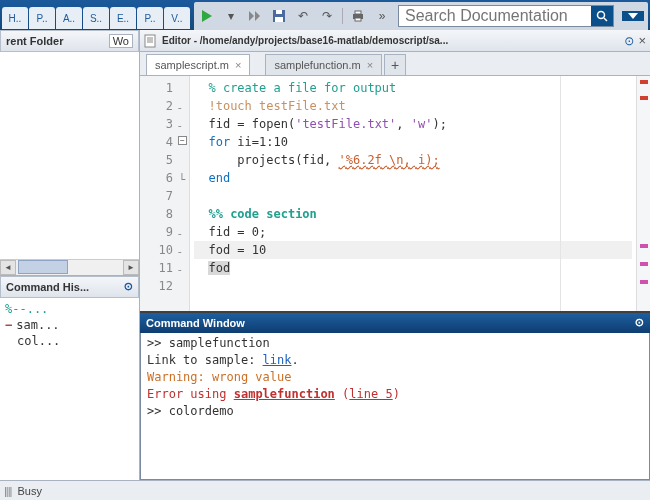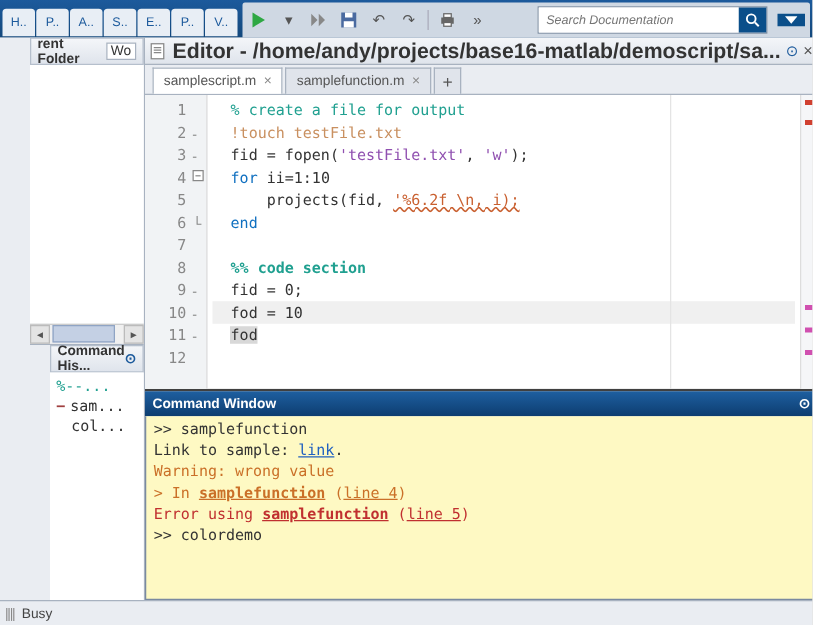--- a/index.html
+++ b/index.html
@@ -6,54 +6,54 @@
   body { font-family: "Segoe UI", Arial, sans-serif; font-size: 12px; background: #e5e5e5; width: 650px; height: 500px; overflow: hidden; display: flex; flex-direction: column; }
   
   
   .ribbon { height: 30px; background: linear-gradient(#1c5a9c, #13487c); display: flex; align-items: stretch; }
   .ribbon-tabs { display: flex; align-items: center; padding: 0 2px; gap: 1px; }
   .rtab { width: 26px; height: 22px; background: #e8eef5; border-radius: 3px 3px 0 0; margin-top: 6px; font-size: 10px; color: #1c5a9c; display: flex; align-items: center; justify-content: center; cursor: pointer; }
   .toolbar { flex: 1; background: #cfd8e3; display: flex; align-items: center; padding: 0 4px; gap: 6px; margin: 2px 2px 0 2px; border-radius: 2px 2px 0 0; }
   .tbtn { width: 18px; height: 18px; display: flex; align-items: center; justify-content: center; cursor: pointer; color: #555; }
   .run-btn svg { fill: #2ea843; }
   .search-box { display: flex; align-items: stretch; margin-left: auto; border: 1px solid #7a8aa0; background: #fff; height: 22px; }
-  .search-box input { border: none; outline: none; font-size: 10px; padding: 0 6px; width: 160px; color: #888; font-style: italic; }
+  .search-box input { border: none; outline: none; font-size: 16px; padding: 0 6px; width: 192px; color: #888; }
   .search-btn { width: 22px; background: #0b4f8a; color: #fff; display: flex; align-items: center; justify-content: center; cursor: pointer; }
   .drop-btn { width: 22px; background: #0b4f8a; margin-left: 2px; display: flex; align-items: center; justify-content: center; cursor: pointer; }
 
   
   .main { flex: 1; display: flex; overflow: hidden; }
   
   
   .left { width: 140px; display: flex; flex-direction: column; background: #eaedf2; border-right: 1px solid #a8b2c0; }
   .panel-hdr { height: 22px; background: linear-gradient(#f4f6f9,#dfe4ec); border: 1px solid #b5bfcc; font-size: 11px; font-weight: bold; color: #333; display: flex; align-items: center; padding: 0 5px; justify-content: space-between; }
   .panel-hdr .chev { color: #1c5a9c; cursor: pointer; }
-  .folder-panel { flex: 1.2; display: flex; flex-direction: column; border-bottom: 1px solid #a8b2c0; margin-left: 24px; }
+  .folder-panel { flex: 1.2; display: flex; flex-direction: column; border-bottom: 1px solid #a8b2c0; }
   .folder-cols { display: flex; background: #f9f9f9; border-bottom: 1px solid #ccc; font-size: 11px; }
   .folder-col { padding: 2px 5px; border-right: 1px solid #ccc; display: flex; align-items: center; gap: 3px; }
   .folder-body { flex: 1; background: #fff; }
   .hscroll { height: 16px; background: #f0f0f0; border-top: 1px solid #ccc; display: flex; }
   .hscroll .arrow { width: 16px; background: #e4e4e4; border: 1px solid #bbb; cursor: pointer; display:flex;align-items:center;justify-content:center;color:#555;font-size:8px;}
   .hscroll .thumb { background: #c4d0e4; border: 1px solid #8fa4c4; width: 50px; height: 14px; margin: 0 2px; cursor: pointer;}
   .hscroll .track { flex:1; }
-  .hist-panel { flex: 1; display: flex; flex-direction: column; margin-left: 40px; }
+  .hist-panel { flex: 1; display: flex; flex-direction: column; }
   .hist-body { flex: 1; background: #fff; font-family: Consolas, monospace; font-size: 12px; padding: 3px 5px; line-height: 16px; }
   .hist-body .cmt { color: #20a090; }
   .hist-body .item { color: #333; display:flex; align-items:center; gap:4px;}
   .dash { color: #a04040; font-weight: bold;}
 
   
   .right { flex: 1; display: flex; flex-direction: column; }
   .editor-hdr { height: 22px; background: linear-gradient(#f4f6f9,#dfe4ec); border-bottom: 1px solid #a8b2c0; display: flex; align-items: center; padding: 0 4px; gap: 4px; }
   .ed-icon { width: 14px; height: 14px; }
-  .editor-hdr .title { font-size: 17px; font-weight: bold; color: #333; flex: 1; overflow: hidden; text-overflow: ellipsis; white-space: nowrap; }
+  .editor-hdr .title { font-size: 10px; font-weight: bold; color: #333; flex: 1; overflow: hidden; text-overflow: ellipsis; white-space: nowrap; }
   .editor-hdr .x { cursor: pointer; color: #555; font-size: 13px;}
   .file-tabs { height: 24px; background: #eaedf2; display: flex; align-items: flex-end; padding: 0 6px; gap: 2px; border-bottom: 1px solid #a8b2c0;}
   .ftab { height: 21px; background: #fff; border: 1px solid #a8b2c0; border-bottom: none; padding: 0 8px; display: flex; align-items: center; font-size: 11px; gap: 6px; cursor: pointer; color:#555;}
-  .ftab.inactive { background: #e0e4eb; }
+  .ftab.inactive { background: #e0e4eb; margin-left: 13px; }
   .ftab .tx { cursor: pointer; color: #888; font-size: 11px;}
   .plus-tab { width: 22px; height: 21px; border: 1px solid #a8b2c0; border-bottom:none; background: #e0e4eb; display:flex;align-items:center;justify-content:center; cursor:pointer; font-size:14px; color:#555;}
   .code-wrap { flex: 1.4; display: flex; background: #fff; position: relative; }
   .gutter { width: 50px; background: #f1f3f5; border-right: 1px solid #ddd; padding-top: 3px; text-align: right; font-family: Consolas, monospace; font-size: 12px; color: #888; line-height: 18px;}
   .gutter div { padding-right: 16px; position: relative;}
   .gutter .fold { position: absolute; right: 2px; top: 3px; width: 9px; height: 9px; border: 1px solid #888; background: #fff; font-size: 8px; line-height: 7px; text-align: center; cursor: pointer; color:#555;}
   .gutter .dash2 { position:absolute; right:6px; top:2px; color:#888; font-size:11px;}
   .code { flex: 1; font-family: Consolas, monospace; font-size: 12px; line-height: 18px; padding: 3px 4px; white-space: pre; color: #333;}
   .code .cmt { color: #20a090; }
   .code .sys { color: #c99060; }
@@ -66,21 +66,21 @@
   .rmargin { width: 14px; background: #f5f6f8; border-left: 1px solid #ddd; position:relative;}
   .mark { position:absolute; right:2px; width:8px; height:4px;}
   .mark.red{background:#d04030;}
   .mark.mag{background:#d050b0;}
   .vline { position:absolute; left: 420px; top:0; bottom:0; border-left:1px solid #e4e4e4;}
   
   
   .cmd-panel { flex: 1; display: flex; flex-direction: column; border-top: 2px solid #404040;}
   .cmd-hdr { height: 20px; background: linear-gradient(#1e5fa0,#0d3d70); color: #fff; font-size: 11px; font-weight: bold; padding: 0 6px; display: flex; align-items: center; justify-content: space-between;}
   .cmd-hdr .chev { cursor:pointer; }
-  .cmd-body { flex:1; display: flex; flex-direction:column; background:#fef9c3; border:1px solid #7a8aa0; border-top:none;}
+  .cmd-body { flex:1; display: flex; flex-direction:column; background:#ffffff; border:1px solid #7a8aa0; border-top:none;}
   .cmd-scroll { flex:1; font-family: Consolas, monospace; font-size: 12px; line-height: 17px; padding: 2px 6px; color:#333; overflow:hidden;}
   .cmd-scroll .lnk { color: #2060c0; text-decoration: underline; cursor:pointer;}
   .cmd-scroll .warn { color: #ca7028; }
   .cmd-scroll .errline { color: #c03030; }
   .cmd-scroll .u { text-decoration: underline; cursor:pointer;}
   .cmd-input { display:flex; align-items:center; padding: 0 4px 2px; font-family: Consolas, monospace; font-size:12px;}
   .cmd-input .fx { font-style: italic; color:#555; margin-right:6px;}
   .cmd-input .cursor { border-left: 1px solid #333; height: 14px;}
   
   
@@ -246,21 +246,20 @@
     <div class="cmd-panel">
       <div class="cmd-hdr">
         <span>Command Window</span>
         <span class="chev">⊙</span>
       </div>
       <div class="cmd-body">
         <div class="cmd-scroll">
   <div>&gt;&gt; samplefunction</div>
   <div><span>Link to sample: </span><span class="lnk">link</span><span>.</span></div>
   <div class="warn">Warning: wrong value</div>
-  <div class="warn"><span>&gt; In </span><b class="u">samplefunction</b><span> (</span><span class="u">line 4</span><span>)</span></div>
   <div class="errline"><span>Error using </span><b class="u">samplefunction</b><span> (</span><span class="u">line 5</span><span>)</span></div>
   <div>&gt;&gt; colordemo</div>
         </div>
       </div>
     </div>
   </div>
 </div>
 
 <div class="status">
   <span class="spin">||||</span>

